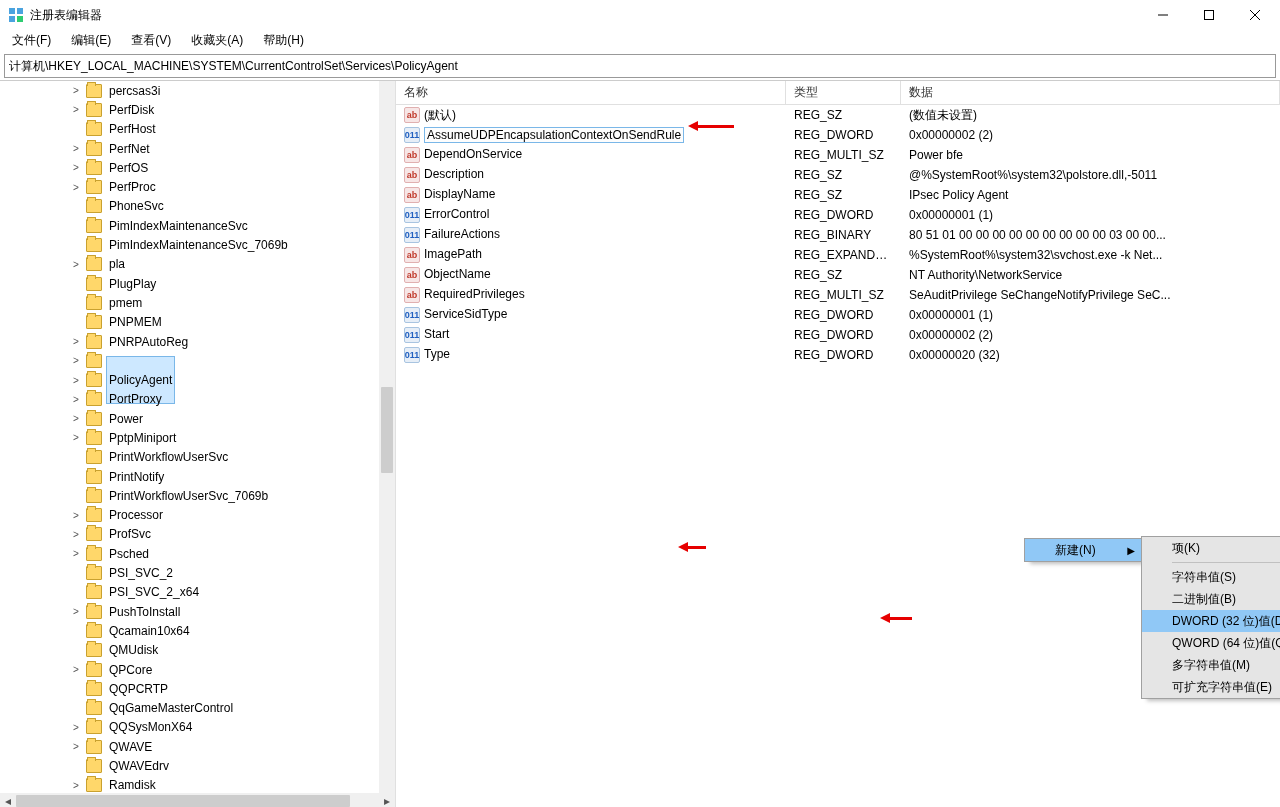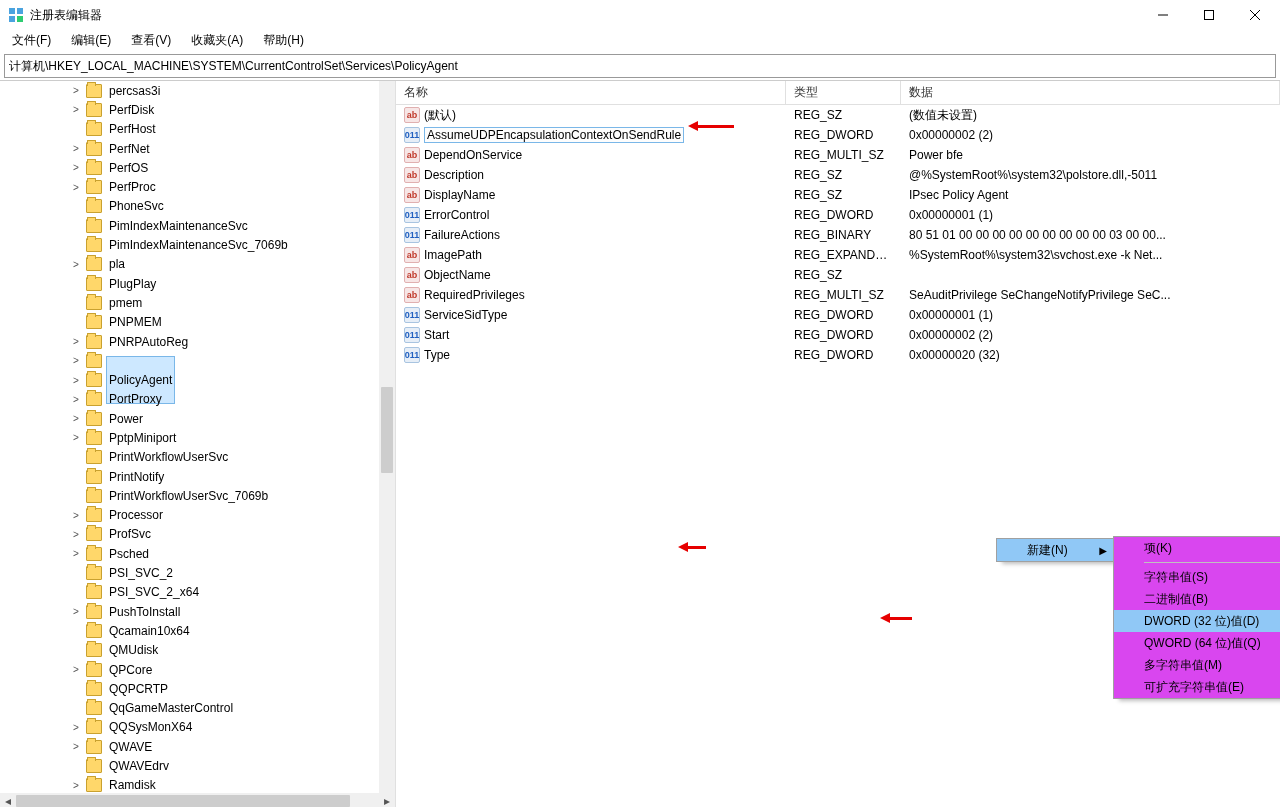--- a/index.html
+++ b/index.html
@@ -30,34 +30,34 @@
 
 .list-pane { flex:1; position: relative; overflow:hidden; }
 .list-header { display:flex; height:24px; border-bottom: 1px solid #e0e0e0; align-items:center; }
 .list-header .col { padding: 0 8px; border-right: 1px solid #e0e0e0; height:100%; display:flex; align-items:center; color:#333; }
 .col-name { width: 390px; }
 .col-type { width: 115px; }
 .col-data { flex: 1; }
 .list-body { }
 .row { display:flex; align-items:center; height:20px; }
 .row .cell { padding: 0 8px; white-space:nowrap; overflow:hidden; text-overflow:ellipsis; }
-.cell-name { width:390px; display:flex; align-items:center; }
+.cell-name { width:390px; display:flex; }
 .cell-type { width:115px; }
 .cell-data { flex:1; }
 .val-icon { width:16px; height:16px; margin-right: 4px; display:inline-flex; align-items:center; justify-content:center; border-radius:2px; font-size:9px; font-weight:bold; }
 .val-icon.str { background:#f7e6e6; color:#c0392b; border:1px solid #e0b0b0; }
 .val-icon.bin { background:#e6eef7; color:#2060c0; border:1px solid #a8c4e0; }
 .row.highlight .name-text { border:1px solid #7ab7e8; background:#fdfdfd; padding:0 2px; }
 
 .arrow { position:absolute; display:flex; align-items:center; }
 .arrow .shaft { height:3px; background:#e60000; }
 .arrow .head { width:0; height:0; border-top:5px solid transparent; border-bottom:5px solid transparent; }
 .arrow.left .head { border-right:10px solid #e60000; }
 
-.ctx { position:absolute; background:#d946ef; border:1px solid #a0a0a0; box-shadow: 4px 4px 4px -2px rgba(0,0,0,.25); }
+.ctx { position:absolute; background:#e5e5e5; border:1px solid #a0a0a0; box-shadow: 4px 4px 4px -2px rgba(0,0,0,.25); margin-left: 28px; }
 .ctx-parent { left:600px; top:457px; width:118px; }
 .ctx-row { height:22px; display:flex; align-items:center; padding: 0 24px 0 30px; position:relative; }
 .ctx-row.hover { background:#90c8f6; }
 .ctx-row .sub { position:absolute; right:6px; font-size:10px; color:#333; }
 .ctx-row.hover .sub { color:#000; }
 .ctx-child { left:717px; top:455px; width:208px; }
 .ctx-sep { height:1px; background:#c0c0c0; margin: 3px 2px 3px 30px; }
 
 .hscroll { position:absolute; left:0; right:0; bottom:0; height:16px; background:#f0f0f0; display:flex; align-items:center; }
 .hscroll .btn { width:16px; height:16px; display:flex; align-items:center; justify-content:center; color:#555; background:#f0f0f0; border:none; }
@@ -422,20 +422,21 @@
           </div>
           <div class="cell cell-type">REG_EXPAND_SZ</div>
           <div class="cell cell-data">%SystemRoot%\system32\svchost.exe -k Net...</div>
         </div>
         <div class="row">
           <div class="cell cell-name">
             <span class="val-icon str">ab</span>
             <span class="name-text">ObjectName</span>
           </div>
           <div class="cell cell-type">REG_SZ</div>
+          <div class="cell cell-data">NT Authority\NetworkService</div>
         </div>
         <div class="row">
           <div class="cell cell-name">
             <span class="val-icon str">ab</span>
             <span class="name-text">RequiredPrivileges</span>
           </div>
           <div class="cell cell-type">REG_MULTI_SZ</div>
           <div class="cell cell-data">SeAuditPrivilege SeChangeNotifyPrivilege SeC...</div>
         </div>
         <div class="row">

